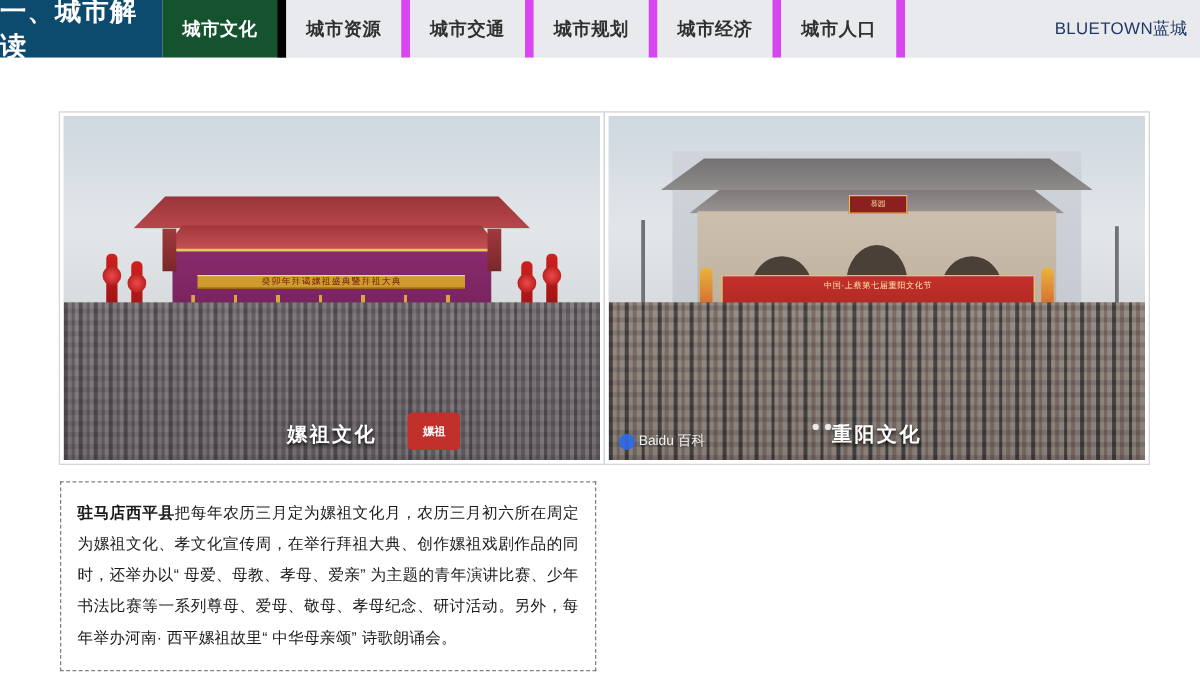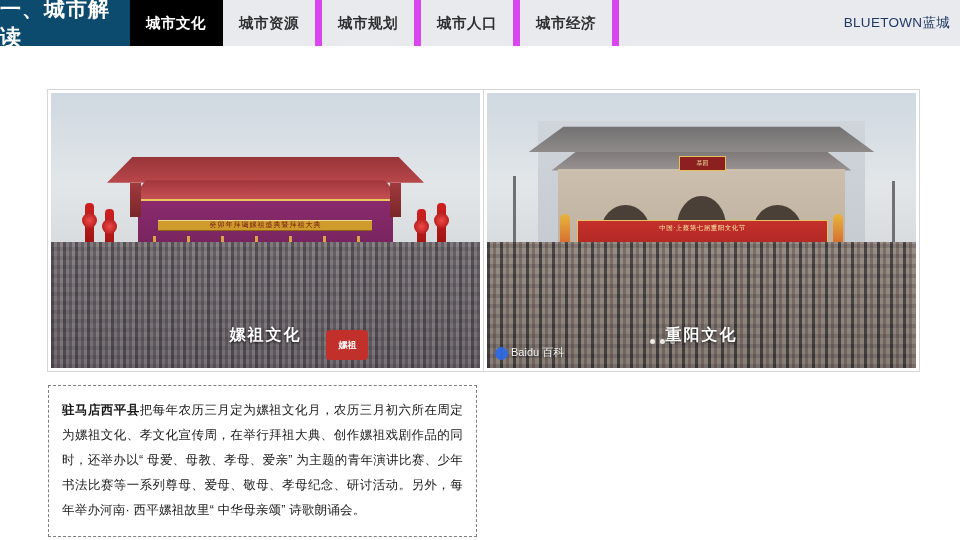--- a/index.html
+++ b/index.html
@@ -42,23 +42,23 @@
     color: #303030;
     font-size: 14.5px;
     font-weight: bold;
     display: flex;
     align-items: center;
     justify-content: center;
     border-right: 7px solid #d946ef;
     letter-spacing: 0.5px;
   }
   .nav-tab.active {
-    background: #000000;
+    background: #14532d;
     color: #ffffff;
-    border-right: 1px solid #000000;
+    border-right: 7px solid #000000;
   }
   .brand {
     flex: 1;
     display: flex;
     align-items: center;
     justify-content: flex-end;
     padding-right: 10px;
     background: #e9eaee;
   }
   .brand-text {
@@ -276,21 +276,21 @@
     position: absolute;
     width: 3px; height: 26%;
     background: #6f7176;
   }
   .tw1 { left: 6%; top: 30%; }
   .tw2 { right: 5%; top: 32%; }
 
   
   .photo-caption {
     position: absolute;
-    left: 0; bottom: 22px;
+    left: 0; bottom: 9px;
     width: 100%;
     text-align: center;
     color: #ffffff;
     font-size: 16px;
     font-weight: bold;
     letter-spacing: 2px;
     text-shadow: 0 1px 3px rgba(0,0,0,.85);
   }
   .logo-badge {
     position: absolute;
@@ -353,27 +353,30 @@
 <div class="topbar">
   <div class="nav-title">一、城市解读</div>
 
   <div class="nav-tab active">
     <span>城市文化</span>
   </div>
   <div class="nav-tab">
     <span>城市资源</span>
   </div>
   <div class="nav-tab">
+    <span>城市交通</span>
+  </div>
+  <div class="nav-tab">
     <span>城市规划</span>
+  </div>
+  <div class="nav-tab">
+    <span>城市经济</span>
   </div>
   <div class="nav-tab">
     <span>城市人口</span>
-  </div>
-  <div class="nav-tab">
-    <span>城市经济</span>
   </div>
 
   <div class="brand">
     <span class="brand-text">
       <span>BLUETOWN</span><span class="cn">蓝城</span>
     </span>
   </div>
 </div>
 
 <div class="cols">

